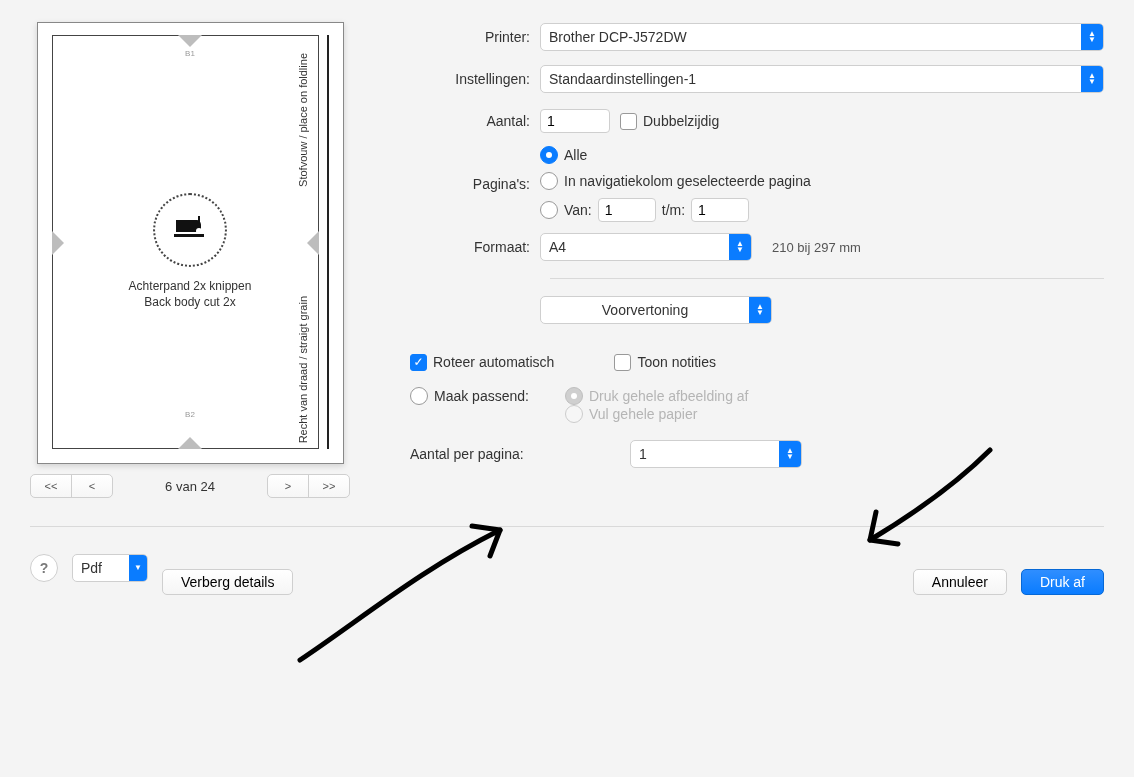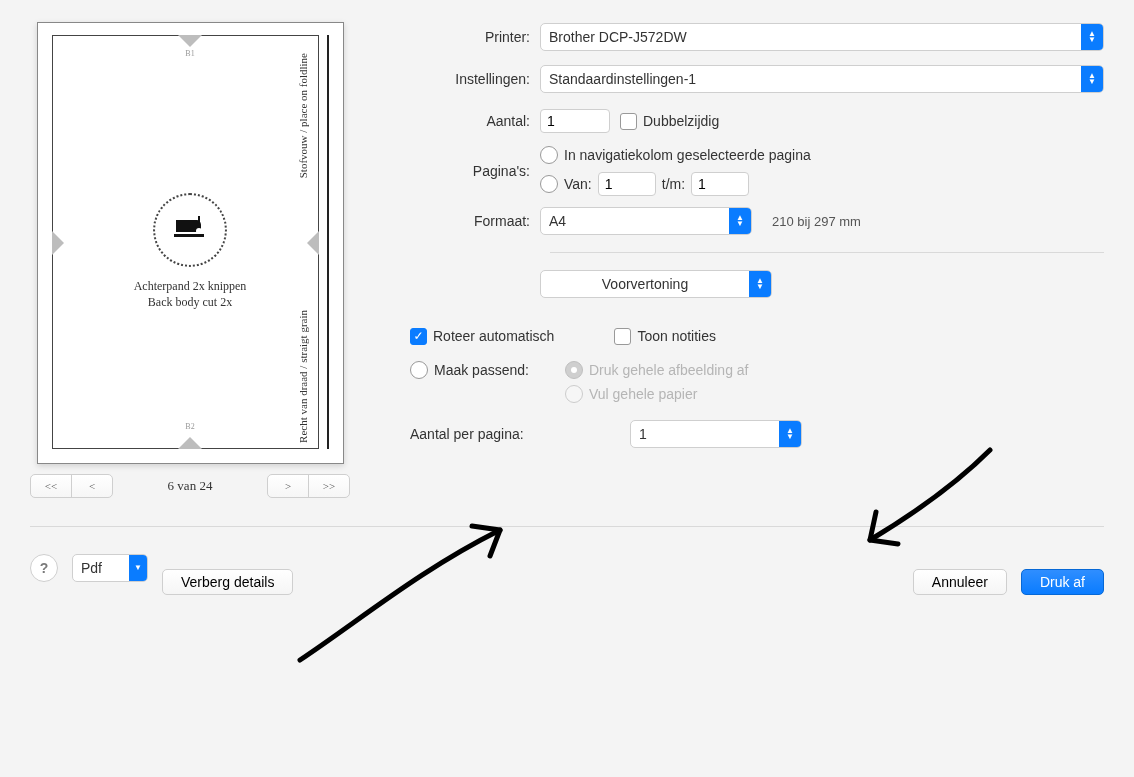--- a/index.html
+++ b/index.html
@@ -8,36 +8,36 @@
     --mac-border:#cfcfcf;
     --mac-bg:#f4f4f4;
     --mac-text:#333;
     --mac-disabled:#b5b5b5;
   }
   html,body{margin:0;padding:0;width:1134px;height:777px;font-family:-apple-system,"Helvetica Neue",Arial,sans-serif;font-size:14px;color:var(--mac-text);background:var(--mac-bg);}
   body{padding:20px 30px;box-sizing:border-box;position:relative;}
 
   .dialog{display:flex;gap:60px;align-items:flex-start;}
   
-  .preview-col{width:320px;font-family:Liberation Serif, serif;}
+  .preview-col{width:320px;}
   .page-frame{width:305px;height:440px;border:1px solid #888;background:#fff;box-shadow:0 2px 6px rgba(0,0,0,.15);position:relative;margin:2px auto 10px auto;}
   .inner-page{position:absolute;inset:12px 24px 14px 14px;border:1px solid #444;}
   .inner-right{position:absolute;top:12px;bottom:14px;right:14px;width:7px;border-right:2px solid #222;background:#fff;}
   .fold-label{position:absolute;right:34px;top:30px;writing-mode:vertical-rl;transform:rotate(180deg);font-size:11px;}
   .grain-label{position:absolute;right:34px;bottom:20px;writing-mode:vertical-rl;transform:rotate(180deg);font-size:11px;}
   .center-logo{position:absolute;left:50%;top:170px;transform:translateX(-50%);width:70px;height:70px;border:2px dotted #444;border-radius:50%;display:flex;align-items:center;justify-content:center;}
   .center-logo-inner{font-size:22px;}
   .center-text{position:absolute;left:50%;top:255px;transform:translateX(-50%);text-align:center;font-size:12px;line-height:1.35;}
   .tri{position:absolute;width:0;height:0;}
   .tri.top{left:50%;top:12px;transform:translateX(-50%);border-left:12px solid transparent;border-right:12px solid transparent;border-top:12px solid #bdbdbd;}
   .tri.bottom{left:50%;bottom:14px;transform:translateX(-50%);border-left:12px solid transparent;border-right:12px solid transparent;border-bottom:12px solid #bdbdbd;}
   .tri.left{left:14px;top:50%;transform:translateY(-50%);border-top:12px solid transparent;border-bottom:12px solid transparent;border-left:12px solid #bdbdbd;}
   .tri.right{right:24px;top:50%;transform:translateY(-50%);border-top:12px solid transparent;border-bottom:12px solid transparent;border-right:12px solid #bdbdbd;}
   .mini-tag{position:absolute;left:50%;transform:translateX(-50%);font-size:8px;color:#999;}
-  .mini-tag.t{top:26px;} .mini-tag.b{bottom:32px;}
+  .mini-tag.t{top:26px;} .mini-tag.b{bottom:44px;}
 
   .pager{display:flex;align-items:center;justify-content:space-between;gap:8px;margin-top:10px;}
   .pager .group{display:inline-flex;border:1px solid var(--mac-border);border-radius:5px;overflow:hidden;background:linear-gradient(#fff,#f6f6f6);}
   .pager button{all:unset;cursor:pointer;width:40px;height:22px;text-align:center;font-size:11px;color:#555;}
   .pager .group button+button{border-left:1px solid var(--mac-border);}
   .pager-label{font-size:13px;}
 
   
   .settings-col{flex:1;display:flex;flex-direction:column;gap:8px;}
   .row{display:flex;align-items:center;gap:10px;min-height:34px;}
@@ -143,20 +143,24 @@
       <input class="input" style="width: 56px;" value="1">
       <span class="checkbox">
         <span class="box"></span>
           <span>Dubbelzijdig</span>
       </span>
     </div>
 
     <div class="row" style="align-items:center">
       <span class="label">Pagina's:</span>
       <div style="display:flex;flex-direction:column;gap:8px">
+        <span class="radio selected">
+          <span class="dot"></span>
+            <span>Alle</span>
+        </span>
         <span class="radio">
           <span class="dot"></span>
             <span>In navigatiekolom geselecteerde pagina</span>
         </span>
         <span class="radio">
           <span class="dot"></span>
           <span>Van:</span>
           <input class="input" style="width: 44px;" value="1">
           <span>t/m:</span>
           <input class="input" style="width: 44px;" value="1">
@@ -194,21 +198,21 @@
           <span>Toon notities</span>
       </span>
     </div>
 
 
     <div class="row" style="align-items:flex-start;gap:36px">
       <span class="radio">
         <span class="dot"></span>
           <span>Maak passend:</span>
       </span>
-      <div style="display:flex;flex-direction:column;gap:6px">
+      <div style="display:flex;flex-direction:column;">
         <span class="radio disabled selected">
           <span class="dot"></span>
             <span class="disabled">Druk gehele afbeelding af</span>
         </span>
         <span class="radio disabled">
           <span class="dot"></span>
             <span class="disabled">Vul gehele papier</span>
         </span>
       </div>
     </div>

